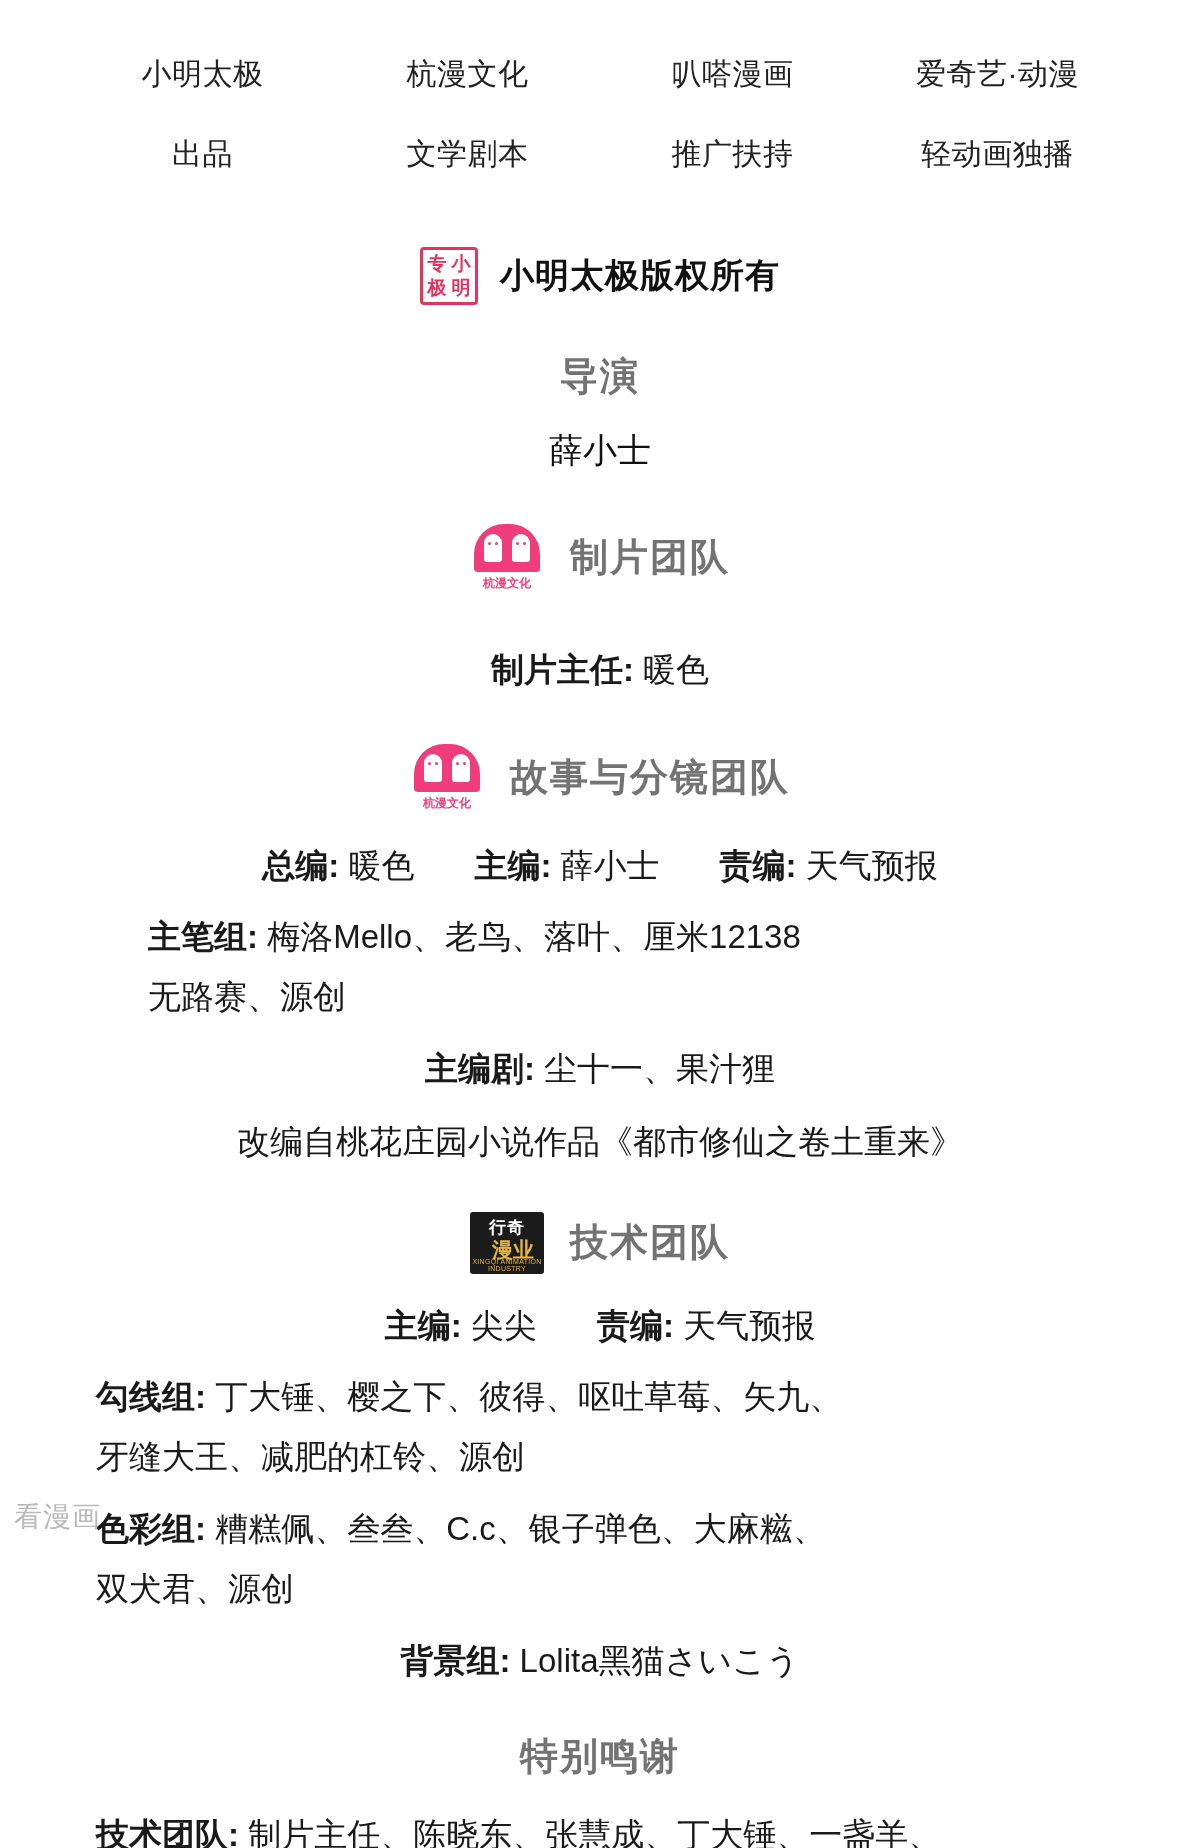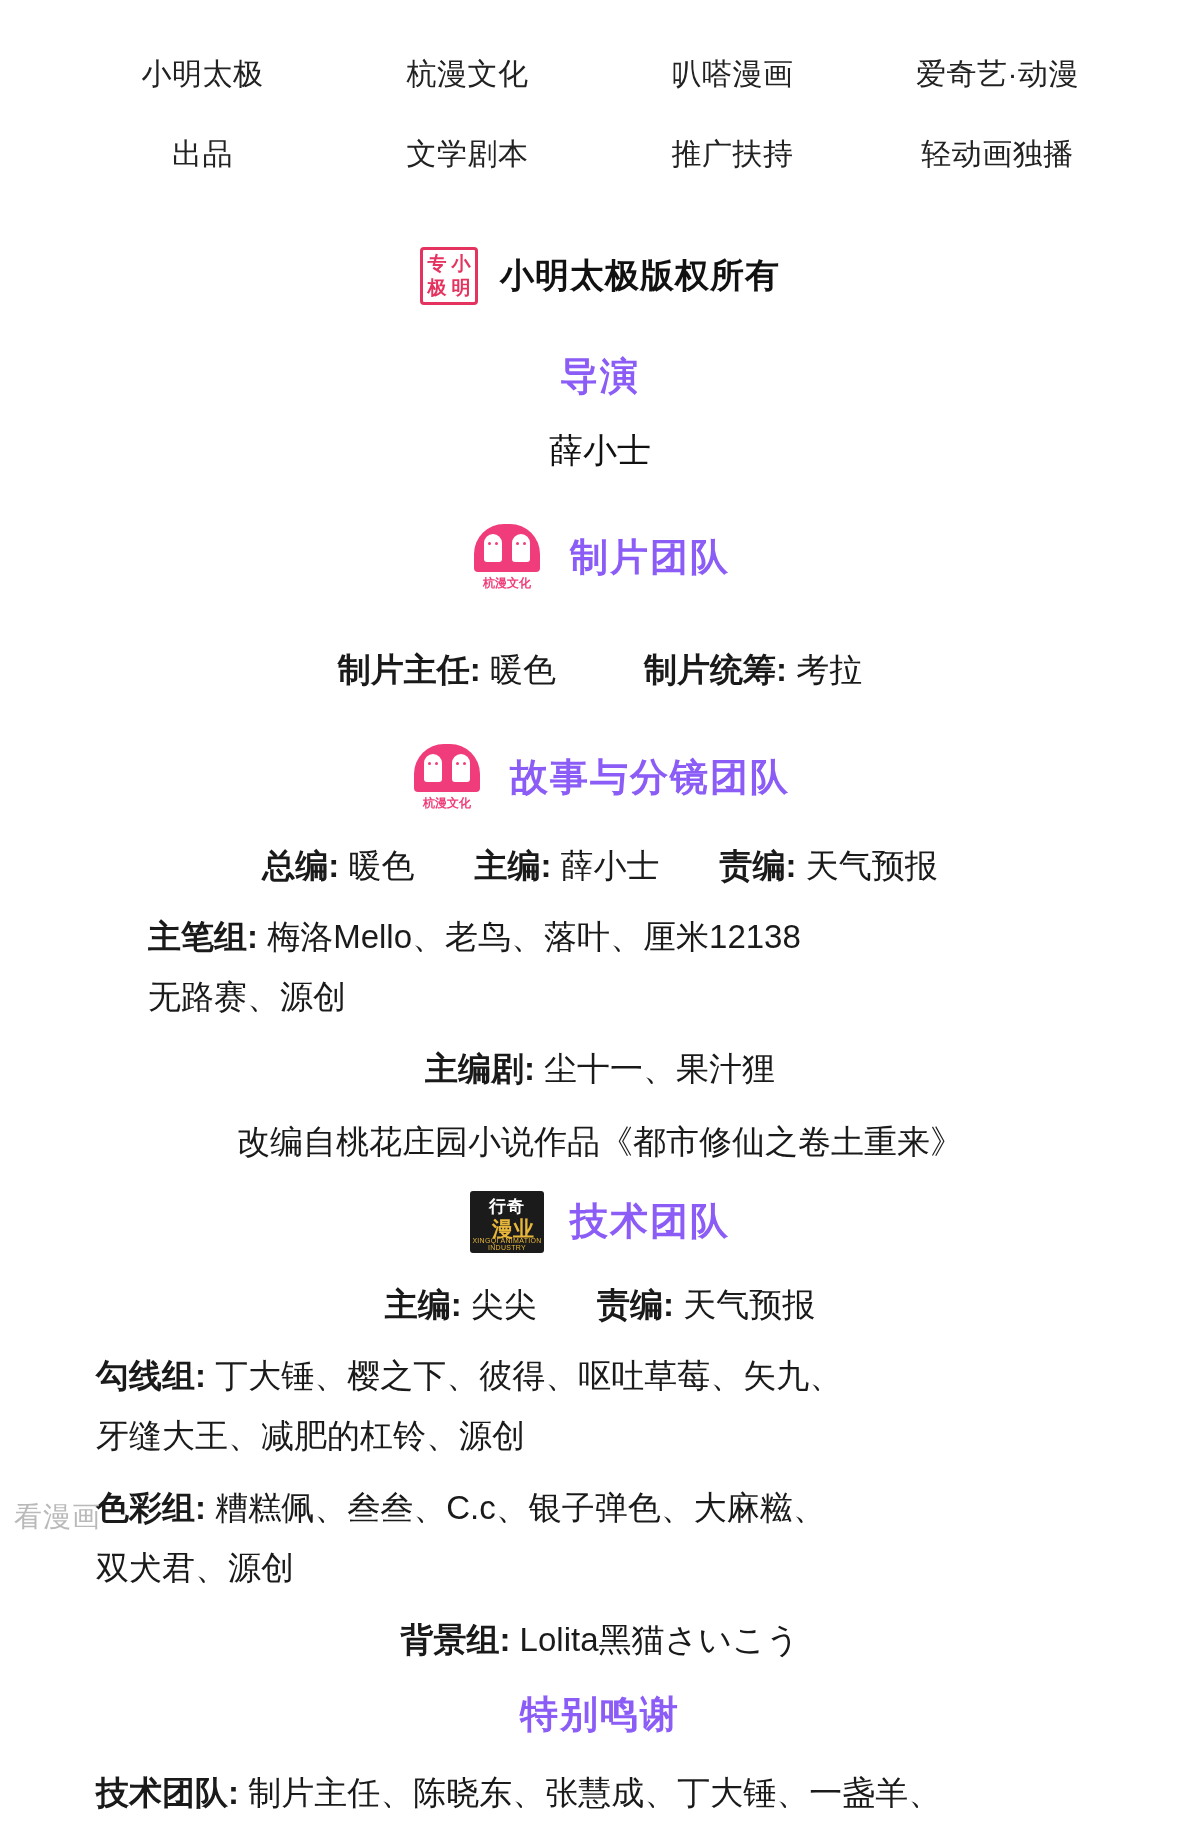--- a/index.html
+++ b/index.html
@@ -73,21 +73,21 @@
   .copyright-text {
     font-size: 34px;
     font-weight: bold;
     color: #111;
     letter-spacing: 1px;
   }
 
   
   .section-title {
     text-align: center;
-    color: #8b5cf6;
+    color: #737373;
     font-weight: bold;
     font-size: 38px;
     letter-spacing: 2px;
     margin: 0;
   }
   .section-head {
     display: flex;
     align-items: center;
     justify-content: center;
     gap: 26px;
@@ -203,21 +203,21 @@
   }
   .director-name {
     text-align: center;
     font-size: 34px;
     margin-top: 26px;
     color: #111;
   }
 
   
   .mt-46 { margin-top: 46px; }
-  .mt-40 { margin-top: 24px; }
+  .mt-40 { margin-top: 45px; }
   .mt-34 { margin-top: 52px; }
   .mt-28 { margin-top: 28px; }
   .mt-22 { margin-top: 22px; }
   .mt-10 { margin-top: 10px; }
 
   
   .watermark {
     position: absolute;
     left: 14px;
     bottom: 28px;
@@ -279,24 +279,20 @@
           </span>
         <span class="cap">杭漫文化</span>
       </span>
       <span class="section-title">制片团队</span>
     </div>
     <div class="row gap-lg mt-34">
       <span>
         <span class="lbl">制片主任:</span>
         <span class="val">暖色</span>
       </span>
-      <span>
-        <span class="lbl">制片统筹:</span>
-        <span class="val">考拉</span>
-      </span>
     </div>
   </div>
 
   <div class="mt-46">
     <div class="section-head">
       <span class="logo-hm">
         <span class="arch"></span>
         <span class="fig l">
             <span class="eye a"></span>
             <span class="eye b"></span>

